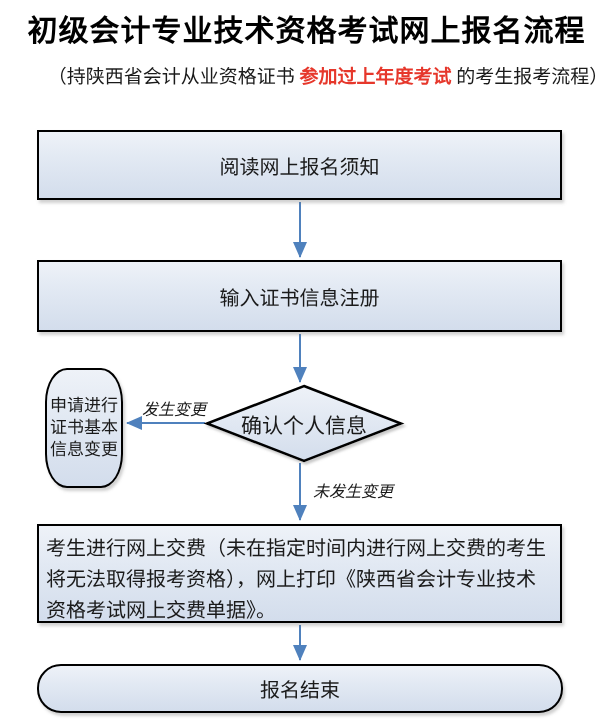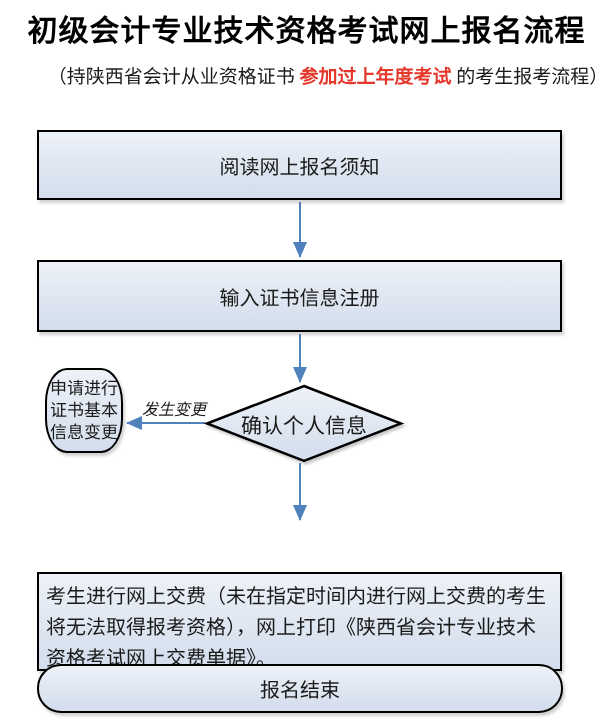--- a/index.html
+++ b/index.html
@@ -44,35 +44,34 @@
     border: 2px solid #000;
     display: flex; align-items: center; justify-content: center;
     box-shadow: 2px 3px 3px rgba(120,120,120,0.35);
     font-size: 20px;
     color: #1a1a1a;
   }
   .node.process-1 { left: 37px; top: 130px; width: 525px; height: 70px; }
   .node.process-2 { left: 37px; top: 260px; width: 525px; height: 72px; }
 
   .node.terminator-small {
-    left: 45px; top: 368px; width: 78px; height: 85px;
+    left: 45px; top: 368px; width: 78px; height: 120px;
     border-width: 2.5px;
     border-radius: 22px / 34px;
     font-size: 17px; line-height: 22px;
     text-align: center;
     padding: 0;
   }
 
   .node.process-big {
     left: 37px; top: 524px; width: 525px; height: 99px;
     align-items: flex-start; justify-content: flex-start;
     text-align: left;
     padding: 7px 5px 0 7px;
     line-height: 31px;
-    margin-top: 48px;
   }
 
   .node.terminator-wide {
     left: 37px; top: 664px; width: 526px; height: 49px;
     border-width: 2.5px;
     border-radius: 24px;
   }
 
   .decision-label {
     position: absolute; left: 207px; top: 386px; width: 194px; height: 75px;
@@ -128,14 +127,15 @@
   <div class="decision-label">确认个人信息</div>
 
   <div class="node terminator-small">申请进行证书基本信息变更</div>
 
   <div class="node process-big">考生进行网上交费（未在指定时间内进行网上交费的考生将无法取得报考资格），网上打印《陕西省会计专业技术资格考试网上交费单据》。</div>
 
   <div class="node terminator-wide">报名结束</div>
 
   <div class="edge-label changed">发生变更</div>
 
+  <div class="edge-label unchanged">未发生变更</div>
 
 </div>
 
 </body></html>

